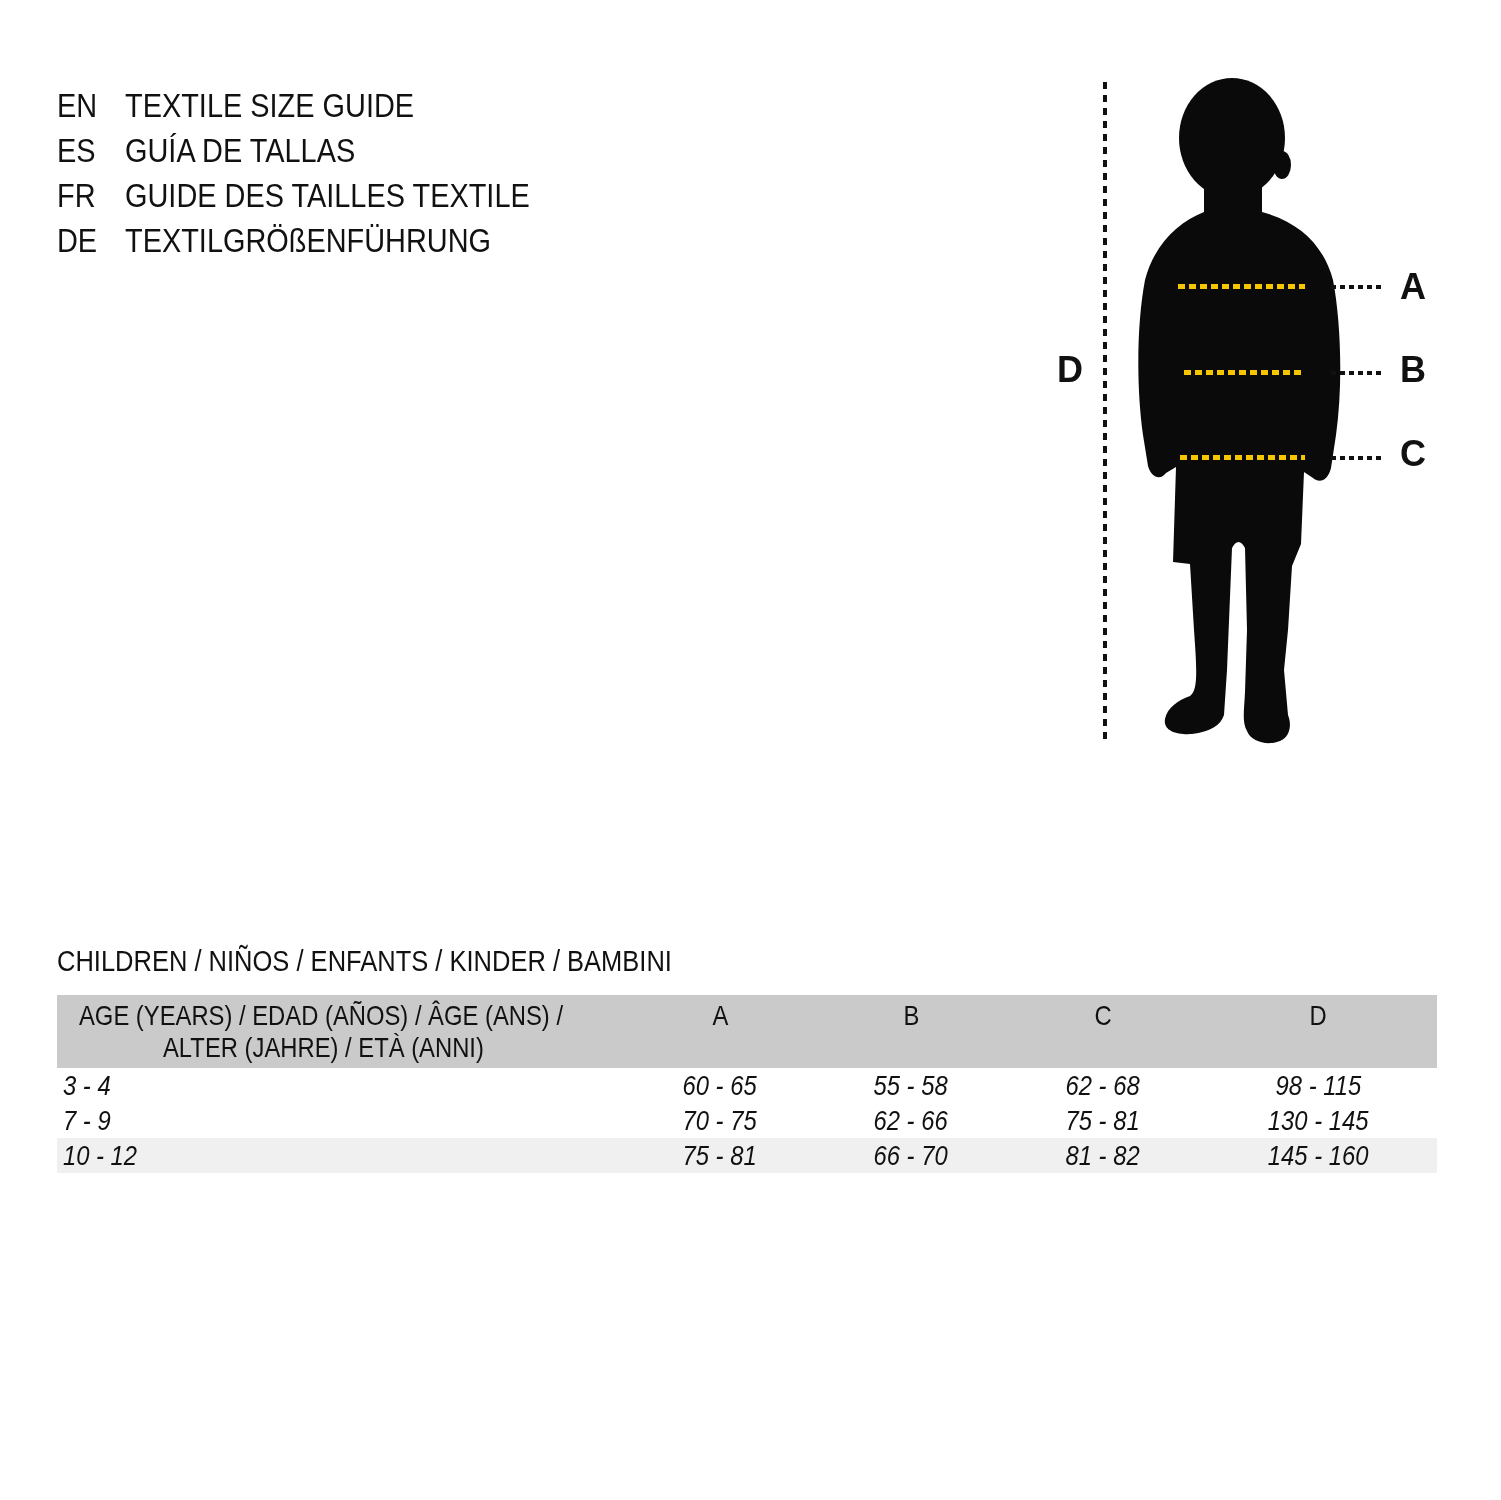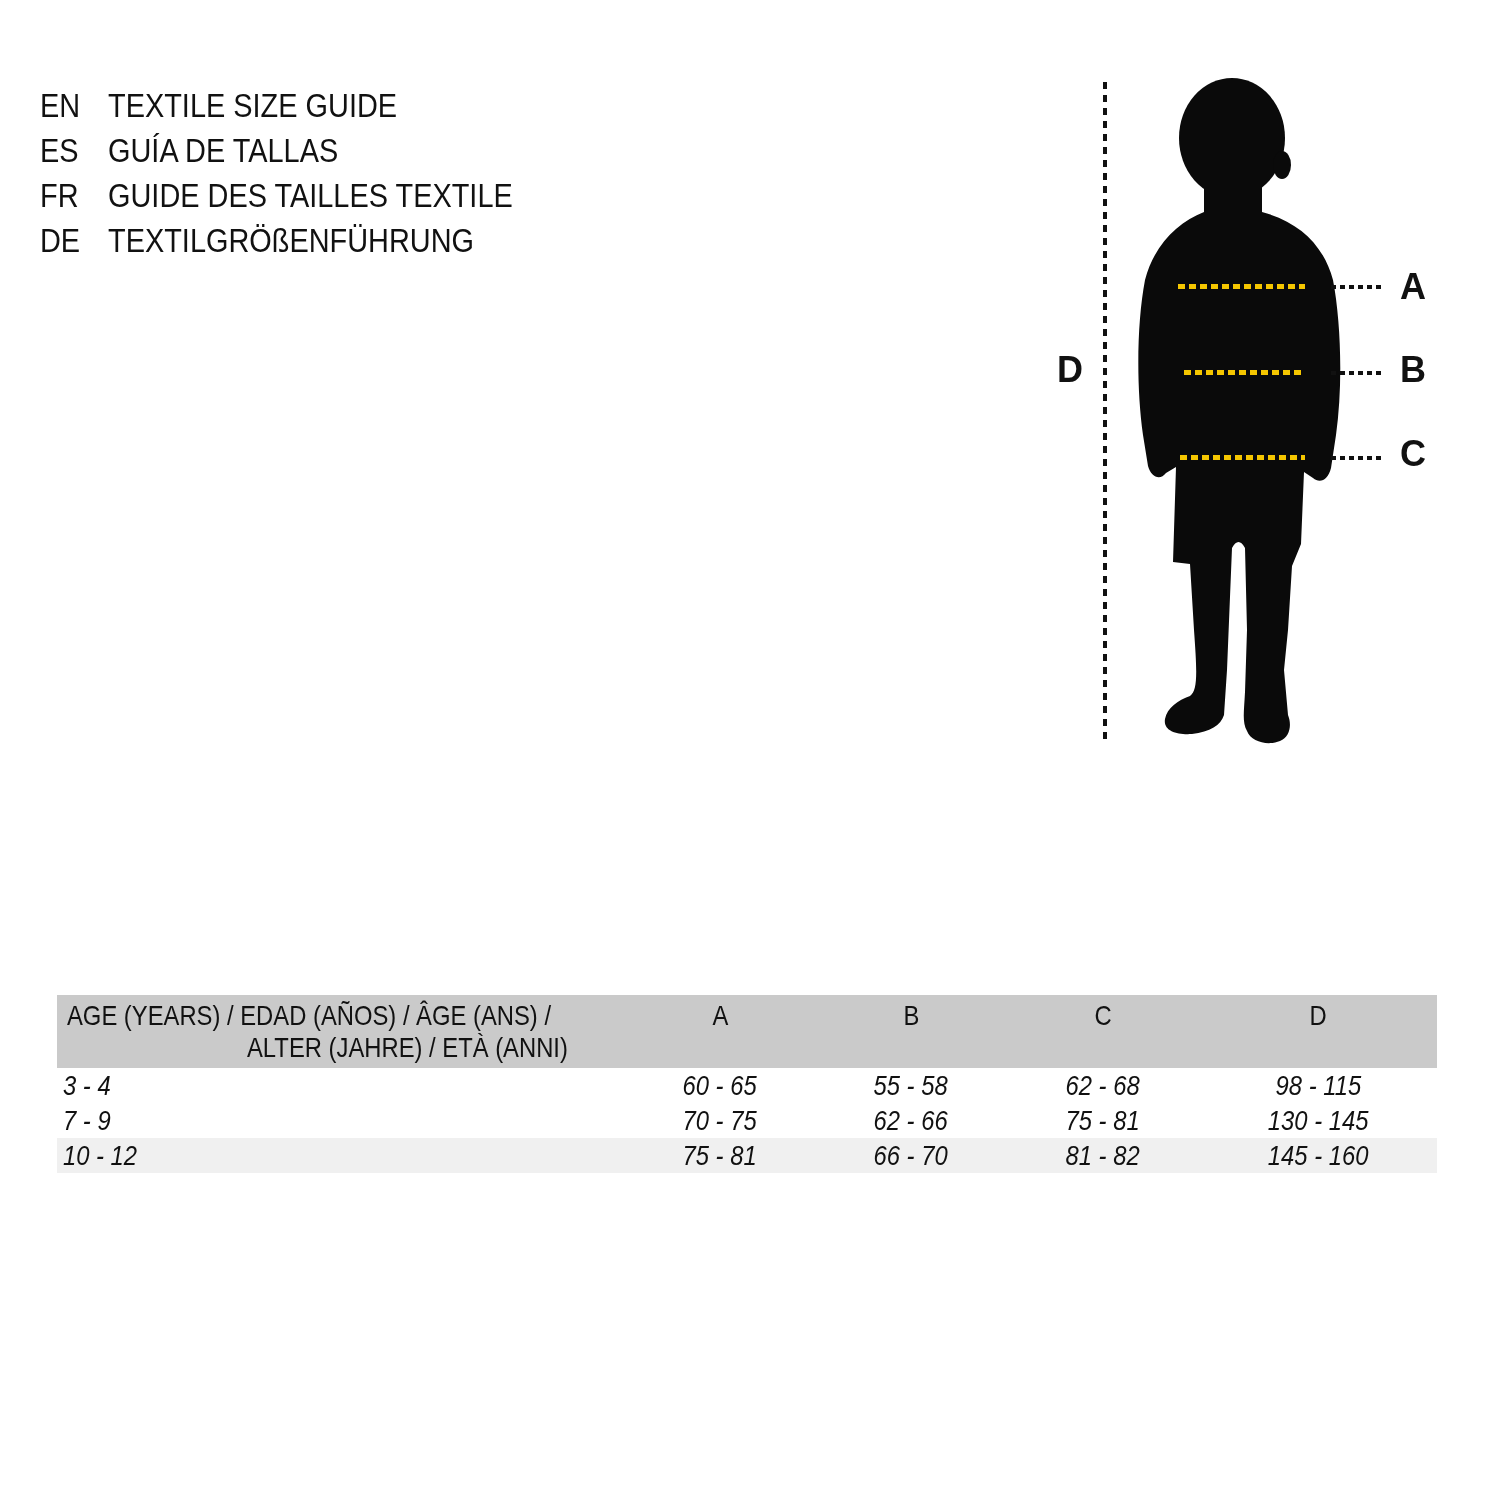--- a/index.html
+++ b/index.html
@@ -5,21 +5,21 @@
   html,body{margin:0;padding:0;background:#fff;}
   body{font-family:"Liberation Sans","DejaVu Sans",sans-serif;color:#111;}
   .canvas{position:relative;width:1501px;height:1500px;background:#fff;overflow:hidden;}
 
   
   .nl{display:inline-block;transform:scaleX(.85);transform-origin:0 50%;white-space:nowrap;}
   .nc{display:inline-block;transform:scaleX(.85);transform-origin:50% 50%;white-space:nowrap;}
   .nh{display:inline-block;transform:scaleX(.78);transform-origin:0 50%;white-space:nowrap;}
 
   
-  .langs{position:absolute;left:40px;top:83px;font-size:34px;line-height:45px;}
+  .langs{position:absolute;left:57px;top:83px;font-size:34px;line-height:45px;}
   .lang-row{display:flex;}
   .lang-code{width:68px;flex:0 0 68px;}
 
   
   .costumes{position:absolute;left:57px;top:341px;font-size:40px;font-weight:700;line-height:48px;}
 
   
   .fig-svg{position:absolute;left:1120px;top:70px;width:280px;height:680px;}
   .vline{position:absolute;left:1103px;top:82px;width:4px;height:660px;
          background:repeating-linear-gradient(180deg,#111 0 7px,transparent 7px 13px);}
@@ -33,21 +33,21 @@
   .children-title{position:absolute;left:57px;top:943px;font-size:30px;line-height:36px;}
 
   .sizetable{position:absolute;left:57px;top:995px;width:1380px;border-collapse:collapse;table-layout:fixed;font-size:28px;}
   .sizetable col.c-age{width:568px;}
   .sizetable col.c-a{width:190px;}
   .sizetable col.c-b{width:192px;}
   .sizetable col.c-c{width:192px;}
   .sizetable col.c-d{width:238px;}
   .sizetable th,.sizetable td{padding:0;font-weight:normal;}
   .sizetable thead th{background:var(--hdrbg,#cacaca);height:68px;vertical-align:top;padding-top:5px;text-align:center;line-height:32px;}
-  .sizetable thead th.agehdr{text-align:right;padding-left:10px;}
+  .sizetable thead th.agehdr{text-align:center;padding-left:22px;}
   .sizetable tbody td{height:35px;line-height:35px;text-align:center;font-style:italic;}
   .sizetable tbody td.agecell{text-align:left;padding-left:6px;}
   .sizetable tbody tr.alt{background:var(--altbg,#f0f0f0);}
 
   
   .legend{position:absolute;left:57px;top:1255px;font-size:30px;line-height:45px;}
 </style>
 </head>
 <body>
 
@@ -122,20 +122,23 @@
   <div class="mlabel" style="left:1400px;top:269px;">A</div>
 
   <div class="ydash" style="left:1184px;top:370px;width:118px;"></div>
   <div class="bdots" style="left:1331px;top:371px;width:52px;"></div>
   <div class="mlabel" style="left:1400px;top:352px;">B</div>
 
   <div class="ydash" style="left:1180px;top:455px;width:125px;"></div>
   <div class="bdots" style="left:1331px;top:456px;width:52px;"></div>
   <div class="mlabel" style="left:1400px;top:436px;">C</div>
 
+  <div class="children-title">
+    <span class="nl">CHILDREN / NIÑOS / ENFANTS / KINDER / BAMBINI</span>
+  </div>
 
   <table class="sizetable">
     <colgroup>
       <col class="c-age">
         <col class="c-a">
         <col class="c-b">
         <col class="c-c">
         <col class="c-d">
     </colgroup>
     <thead>

